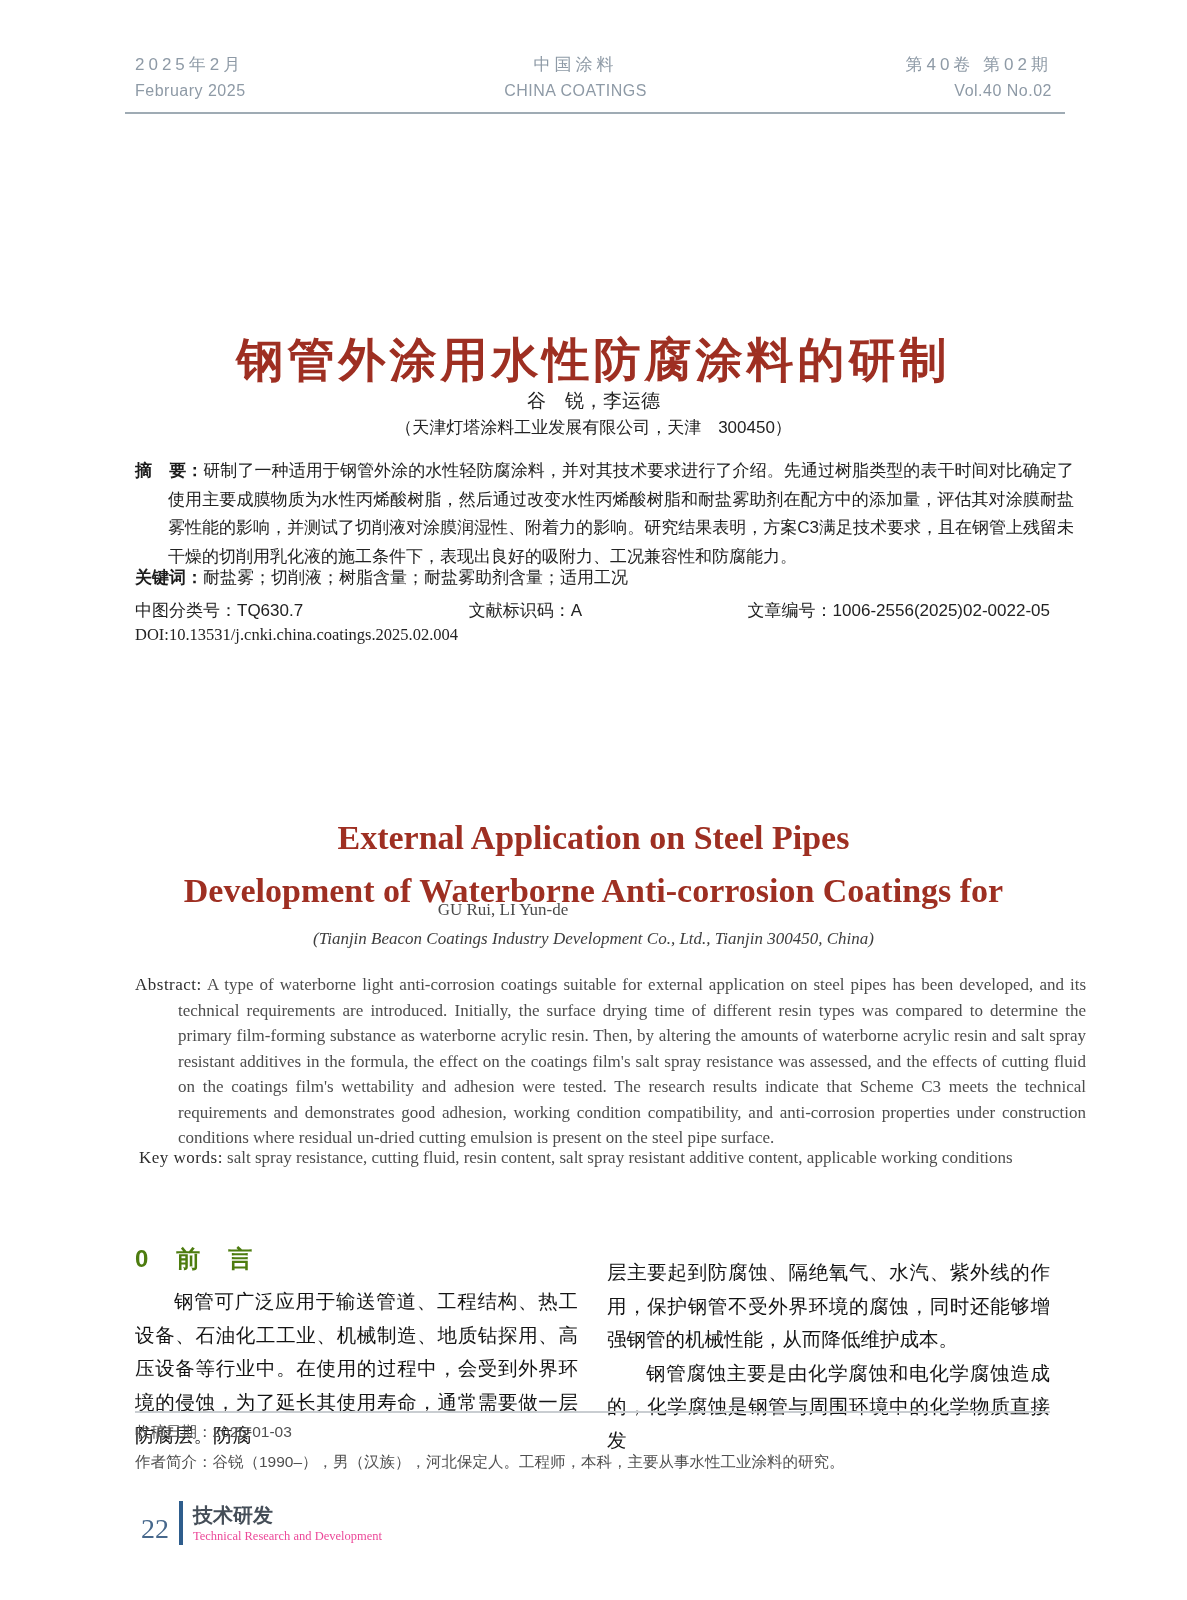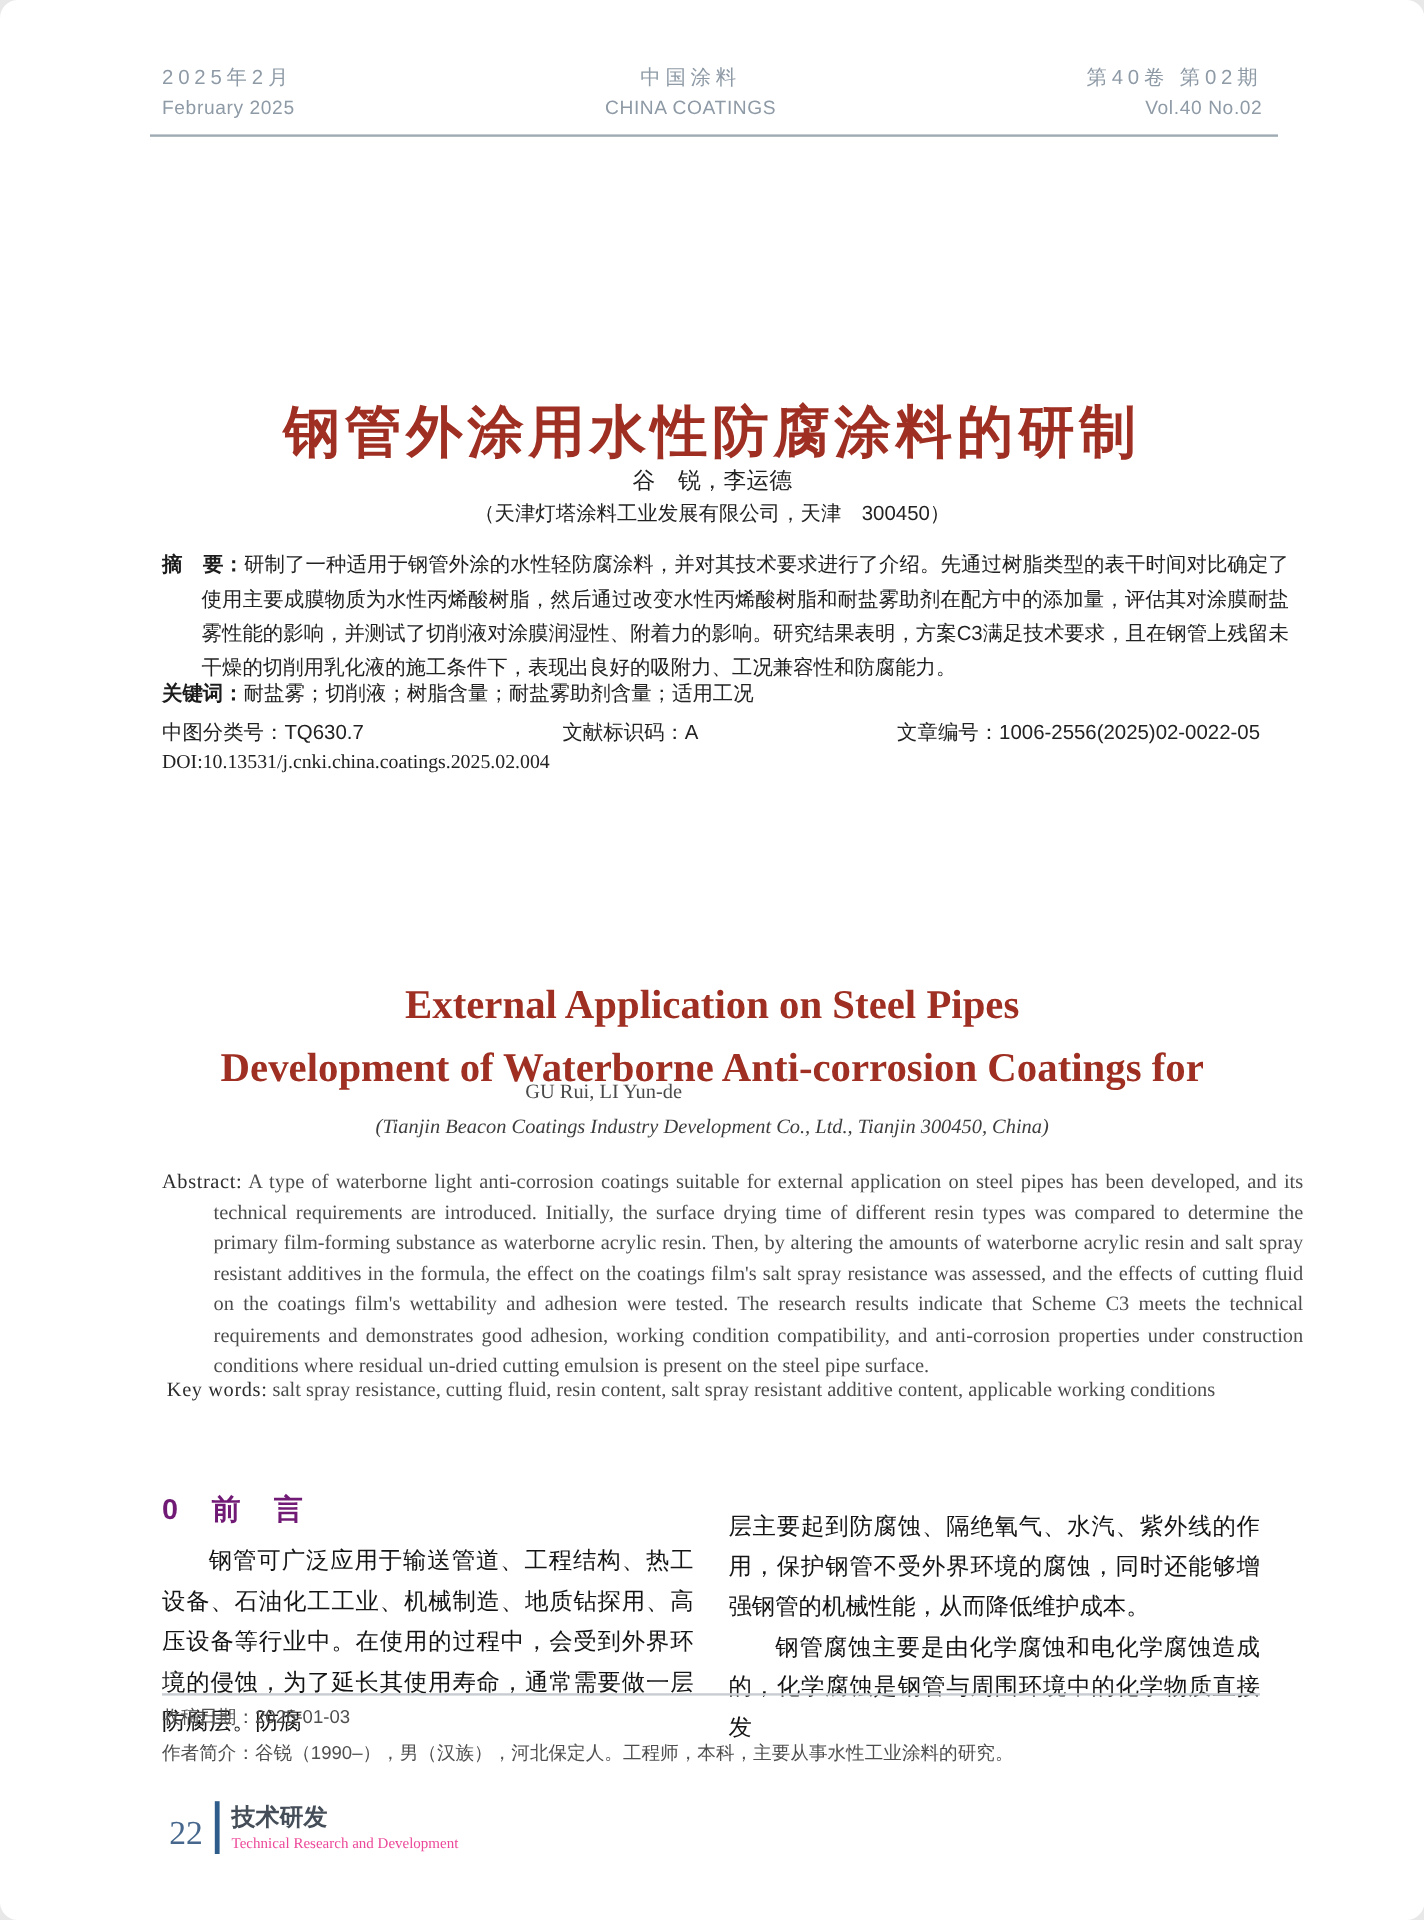--- a/index.html
+++ b/index.html
@@ -4,21 +4,20 @@
 <style>
   html,body{margin:0;padding:0;background:#e8e8e8;}
   .page{
     position:relative;
     width:1187px;height:1600px;
     margin:0 auto;
     background:#ffffff;
     font-family:"Liberation Sans",sans-serif;
     color:#1c1c1c;
     overflow:hidden;
-    border-radius:15px;
   }
   
   .jheader{
     position:absolute;left:135px;top:52px;width:917px;
     display:flex;justify-content:space-between;align-items:flex-start;
     color:#8e9aa6;font-size:17px;line-height:26px;
   }
   .jheader .cell{white-space:nowrap;}
   .jheader .cell.center{text-align:center;}
   .jheader .cell.right{text-align:right;}
@@ -88,21 +87,21 @@
   .kw-en{
     position:absolute;left:135px;top:1144px;width:908px;
     font-family:"Liberation Serif",serif;font-size:17px;color:#4d4d4d;margin:4px;
   }
   
   .col{position:absolute;width:443px;font-size:19.5px;line-height:33.5px;
        text-align:justify;color:#141414;}
   .col-left{left:135px;top:1243px;}
   .col-right{left:607px;top:1256px;}
   .section-heading{
-    font-size:24px;font-weight:bold;color:#701a75;
+    font-size:24px;font-weight:bold;color:#4d7c0f;
     margin:0 0 10px 0;letter-spacing:2px;line-height:32px;
   }
   .section-heading .num{margin-right:26px;}
   .col p{margin:0;}
   .col p.indent{text-indent:2em;}
   
   .foot-rule{
     position:absolute;left:135px;top:1411px;width:915px;
     border-top:2px solid #c9cdd1;
   }

